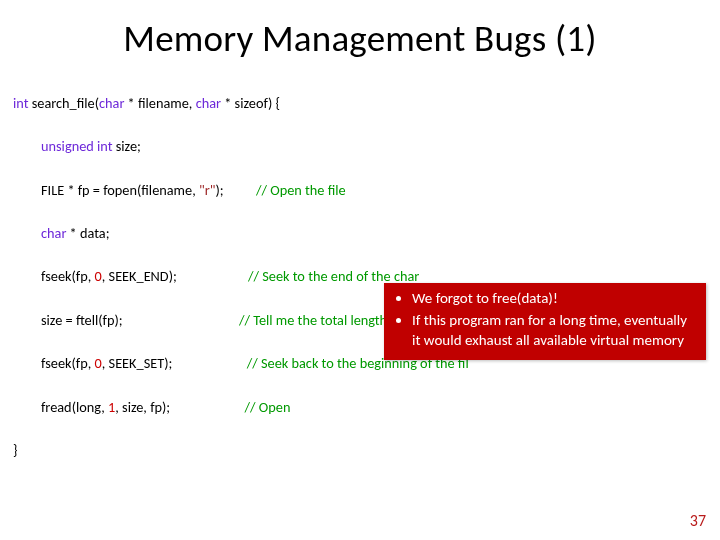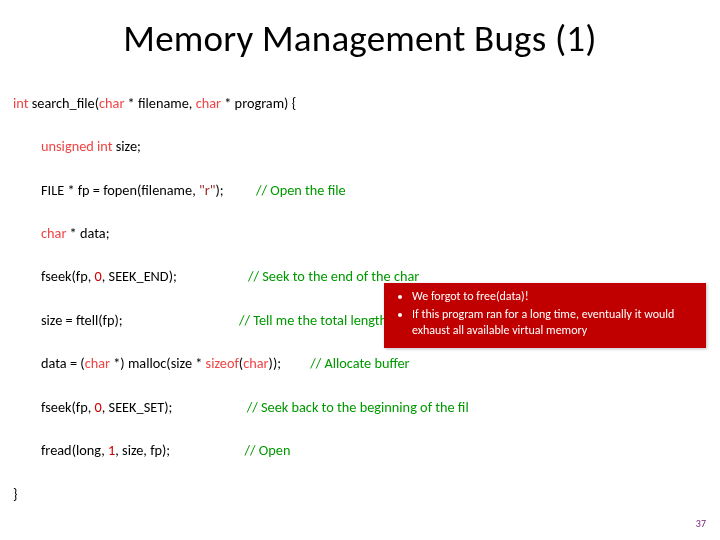--- a/index.html
+++ b/index.html
@@ -28,61 +28,60 @@
     letter-spacing: 0.2px;
   }
   .code {
     font-size: 14.3px;
     line-height: 1.52;
     padding: 0 13px;
     white-space: pre;
   }
   .code .l { display: block; }
   .ind1 { padding-left: 28px; }
-  .kw { color: #ef4444; }
+  .kw { color: #6d28d9; }
   .num { color: #cc0000; }
   .str { color: #9b2222; }
   .cmt { color: #009900; }
   .callout {
     position: absolute;
     right: 14px;
     top: 283px;
     width: 322px;
     background: #c00000;
     color: #fff;
-    font-size: 12px;
+    font-size: 15px;
     line-height: 1.32;
     padding: 6px 10px 8px 10px;
     box-shadow: 1px 1px 3px rgba(0,0,0,0.25);
   }
   .callout ul { margin: 0; padding-left: 18px; }
   .callout li { margin: 0 0 2px 0; }
   .pagenum {
     position: absolute;
     right: 14px;
     bottom: 10px;
-    font-size: 10px;
-    color: #701a75;
+    font-size: 16px;
+    color: #b91c1c;
   }
 </style>
 </head>
 <body>
 
 <div class="slide">
 
   <h1 class="title">Memory Management Bugs (1)</h1>
 
   <div class="code">
-<span class="l"><span class="kw">int</span><span> search_file(</span><span class="kw">char</span><span> * filename, </span><span class="kw">char</span><span> * program) {</span></span>
+<span class="l"><span class="kw">int</span><span> search_file(</span><span class="kw">char</span><span> * filename, </span><span class="kw">char</span><span> * sizeof) {</span></span>
 <span class="l ind1"><span class="kw">unsigned int</span><span> size;</span></span>
 <span class="l ind1"><span>FILE * fp = fopen(filename, </span><span class="str">"r"</span><span>);</span>          <span class="cmt">// Open the file</span></span>
 <span class="l ind1"><span class="kw">char</span><span> * data;</span></span>
 <span class="l ind1"><span>fseek(fp, </span><span class="num">0</span><span>, SEEK_END);</span>                      <span class="cmt">// Seek to the end of the char</span></span>
 <span class="l ind1"><span>size = ftell(fp);</span>                                    <span class="cmt">// Tell me the total length of the file</span></span>
-<span class="l ind1"><span>data = (</span><span class="kw">char</span><span> *) malloc(size * </span><span class="kw">sizeof</span><span>(</span><span class="kw">char</span><span>));</span>         <span class="cmt">// Allocate buffer</span></span>
 <span class="l ind1"><span>fseek(fp, </span><span class="num">0</span><span>, SEEK_SET);</span>                       <span class="cmt">// Seek back to the beginning of the fil</span></span>
 <span class="l ind1"><span>fread(long, </span><span class="num">1</span><span>, size, fp);</span>                       <span class="cmt">// Open</span></span>
 <span class="l">}</span>
 
 
 
 
 
   </div>
 

